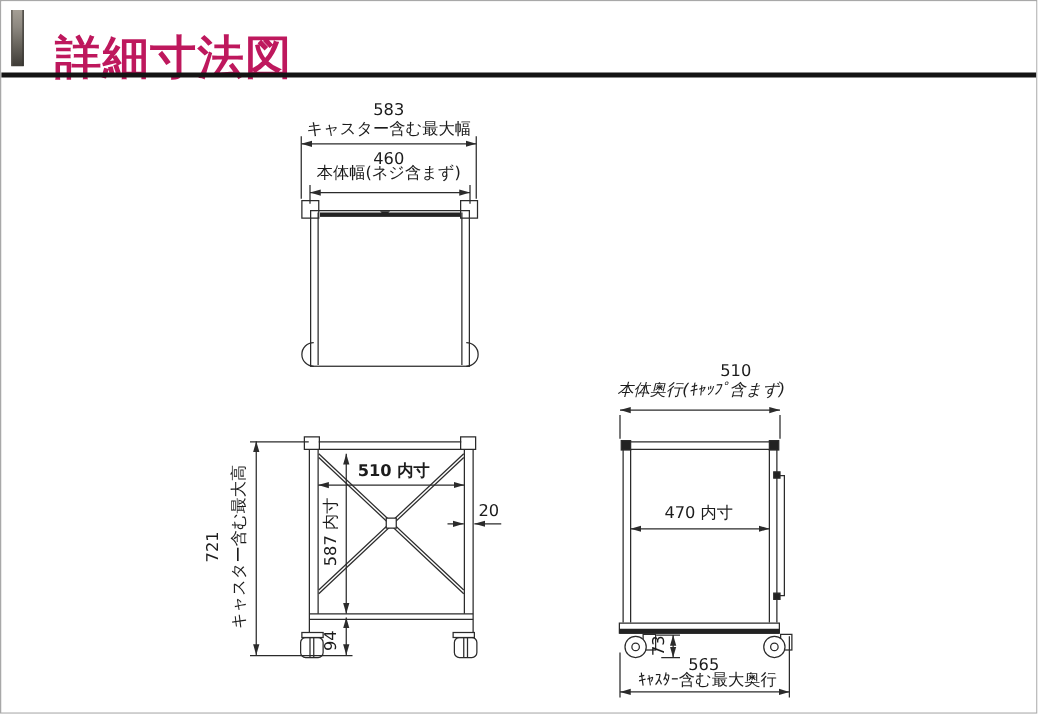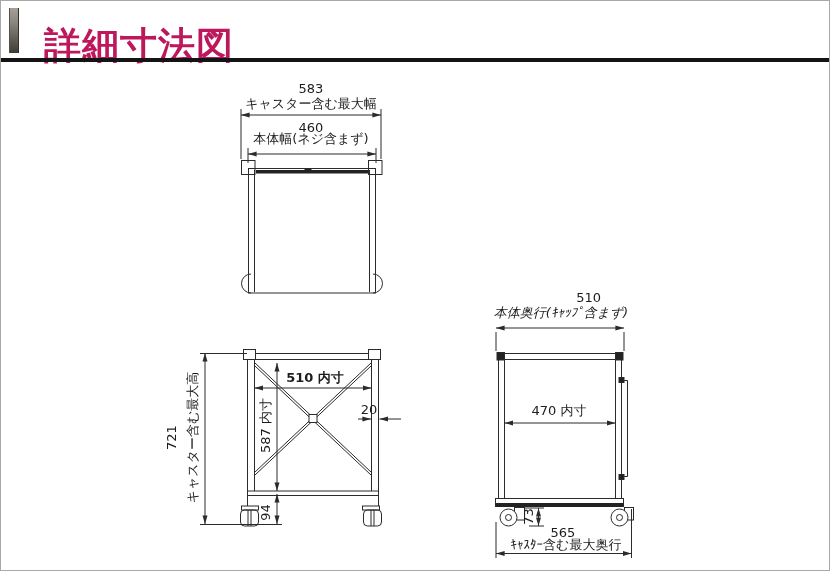--- a/index.html
+++ b/index.html
@@ -165,21 +165,21 @@
 
   <div class="dim" style="left:250px;top:80px;width:120px;">583</div>
   <div class="dim" style="left:220px;top:95px;width:180px;">キャスター含む最大幅</div>
   <div class="dim" style="left:250px;top:119px;width:120px;">460</div>
   <div class="dim" style="left:225px;top:130px;width:170px;">本体幅(ネジ含まず)</div>
 
   <div class="dim rot" style="left:130px;top:429px;width:80px;">721</div>
   <div class="dim rot" style="left:111px;top:429px;width:160px;">キャスター含む最大高</div>
   <div class="dim" style="left:264px;top:369px;width:100px;font-weight:bold;">510 内寸</div>
   <div class="dim rot" style="left:214px;top:417px;width:100px;">587 内寸</div>
-  <div class="dim" style="left:357px;top:401px;width:22px;">20</div>
+  <div class="dim" style="left:379px;top:401px;width:22px;">20</div>
   <div class="dim rot" style="left:234px;top:504px;width:60px;">94</div>
 
   <div class="dim" style="left:520px;top:289px;width:80px;text-align:right;">510</div>
   <div class="dim" style="left:475px;top:304px;width:170px;font-style:italic;">本体奥行(ｷｬｯﾌﾟ含まず)</div>
   <div class="dim" style="left:508px;top:402px;width:100px;">470 内寸</div>
   <div class="dim rot" style="left:497px;top:508px;width:60px;">73</div>
   <div class="dim" style="left:522px;top:524px;width:80px;">565</div>
   <div class="dim" style="left:480px;top:536px;width:170px;">ｷｬｽﾀｰ含む最大奥行</div>
 
 </div>

